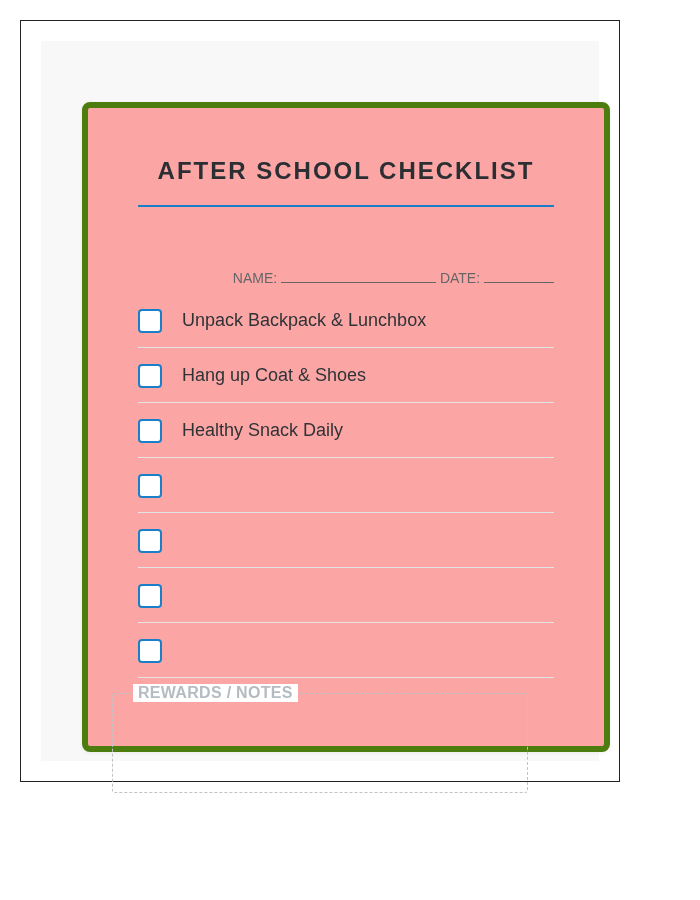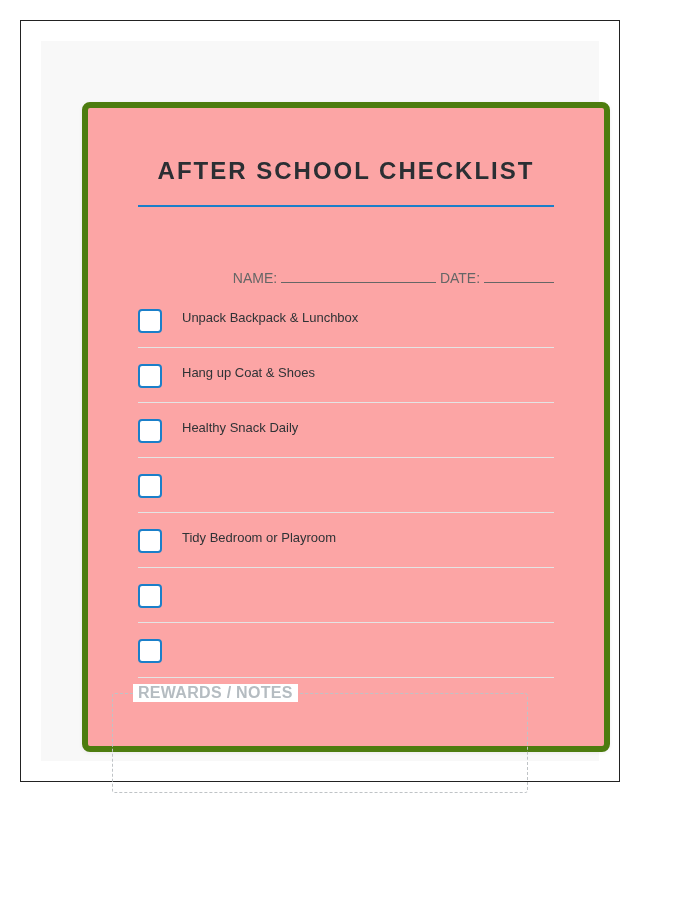--- a/index.html
+++ b/index.html
@@ -7,21 +7,21 @@
   .frame { position: absolute; left: 20px; top: 20px; width: 598px; height: 760px; border: 1px solid #222; background: #fff; }
   .paper-bg { position: absolute; left: 20px; top: 20px; width: 558px; height: 720px; background: #f8f8f8; }
   .card { position: absolute; left: 41px; top: 61px; width: 516px; height: 638px; background: #fca5a5; border: 6px solid #4d7c0f; border-radius: 8px; box-shadow: 0 1px 4px rgba(0,0,0,0.06); }
   .title { position: absolute; left: 0; right: 0; top: 49px; text-align: center; font-size: 24px; font-weight: bold; letter-spacing: 2px; color: #2b2f33; }
   .title-rule { position: absolute; left: 50px; width: 416px; top: 97px; height: 2px; background: #1a7fc9; }
   .meta { position: absolute; right: 50px; top: 140px; font-size: 14px; color: #666; white-space: nowrap; margin-top: 22px; }
   .meta .blank { display: inline-block; border-bottom: 1px solid #666; height: 12px; vertical-align: baseline; }
   .list { position: absolute; left: 50px; width: 416px; top: 185px; }
   .row { height: 54px; border-bottom: 1px solid #e4e4e4; position: relative; }
   .cb { position: absolute; left: 0; top: 16px; width: 20px; height: 20px; border: 2px solid #1a7fc9; border-radius: 4px; background: #fff; cursor: pointer; }
-  .label { position: absolute; left: 44px; top: 17px; font-size: 13px; color: #2f3336; white-space: nowrap; }
+  .label { position: absolute; left: 44px; top: 17px; font-size: 18px; color: #2f3336; white-space: nowrap; }
   .notes { position: absolute; left: 112px; top: 693px; width: 414px; height: 98px; border: 1px dashed #bfc3c6; border-radius: 3px; }
   .notes-legend { position: absolute; left: 133px; top: 684px; padding: 0 5px; background: #fff; font-size: 16px; font-weight: bold; color: #b5bcc1; letter-spacing: 0.3px; }
 </style>
 </head>
 <body>
 
 <div class="frame">
   <div class="paper-bg">
     <div class="card">
       <div class="title">AFTER SCHOOL CHECKLIST</div>
@@ -43,21 +43,20 @@
           </div>
         <div class="row">
             <div class="cb"></div>
             <span class="label">Healthy Snack Daily</span>
           </div>
         <div class="row">
             <div class="cb"></div>
           </div>
         <div class="row">
             <div class="cb"></div>
-            <span class="label">Tidy Bedroom or Playroom</span>
           </div>
         <div class="row">
             <div class="cb"></div>
           </div>
         <div class="row">
             <div class="cb"></div>
           </div>
       </div>
     </div>
   </div>

